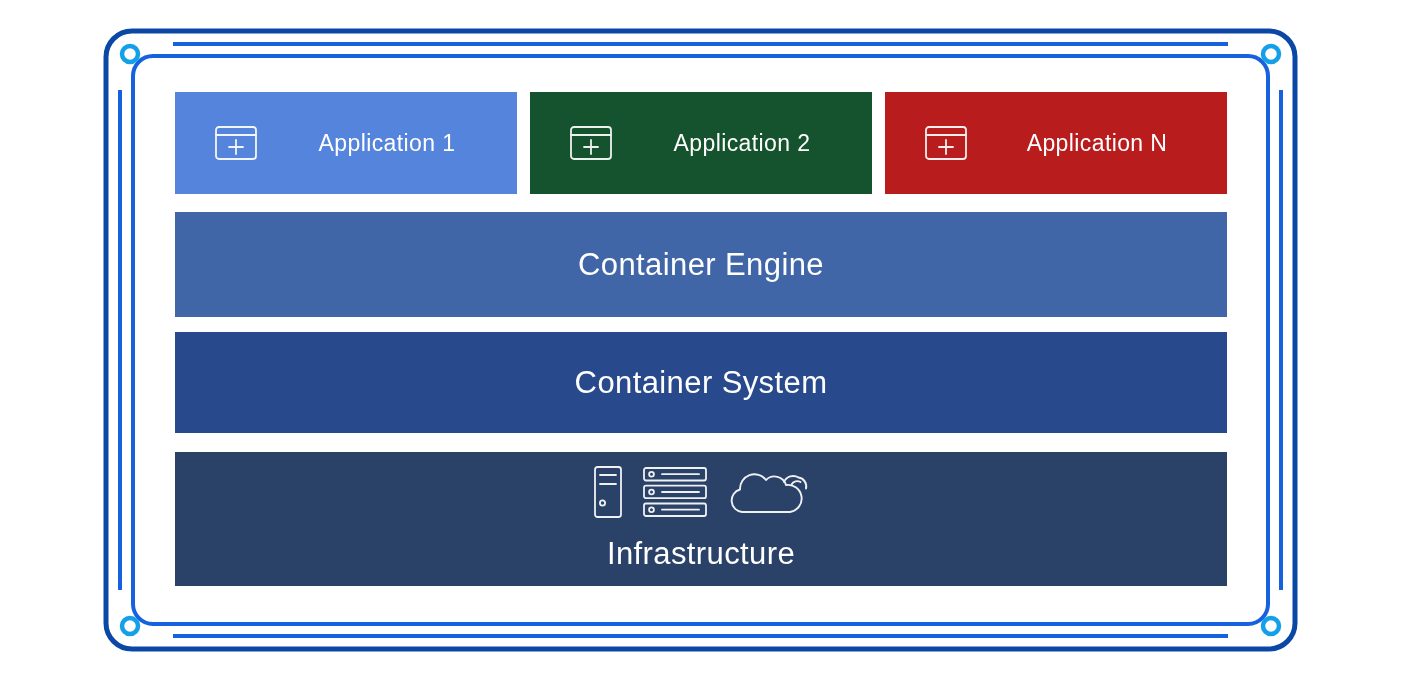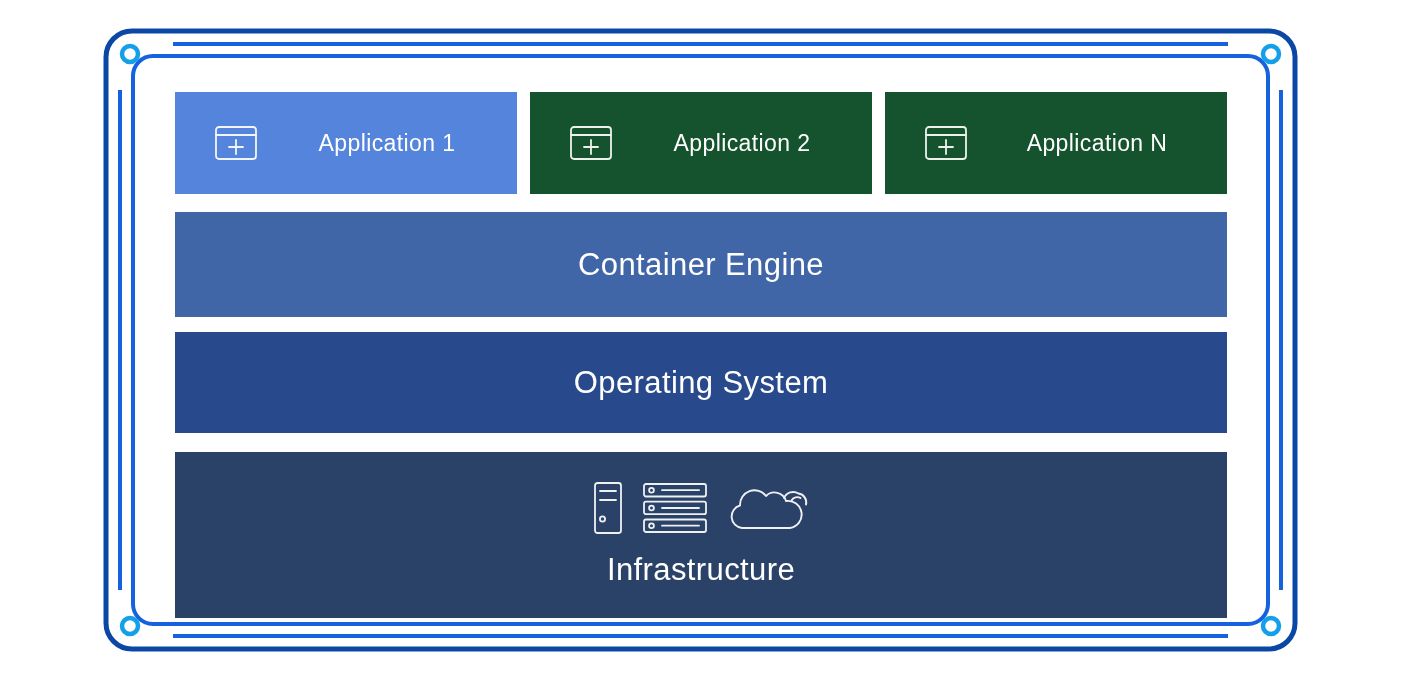--- a/index.html
+++ b/index.html
@@ -25,21 +25,21 @@
     flex:1 1 auto;text-align:center;
     color:#fff;font-size:23px;letter-spacing:.4px;
   }
   .band{
     position:absolute;left:175px;width:1052px;
     display:flex;align-items:center;justify-content:center;
     color:#fff;font-size:31px;letter-spacing:.4px;
   }
   .band-ce{top:212px;height:105px;}
   .band-os{top:332px;height:101px;}
-  .band-infra{top:452px;height:166px;flex-direction:column;justify-content:center;}
+  .band-infra{top:452px;height:134px;flex-direction:column;justify-content:center;}
   .infra-icons{display:flex;align-items:center;gap:21px;margin-bottom:18px;}
   .infra-icons svg{display:block;}
   .icon-svg{display:block;}
 </style>
 </head>
 <body>
 
 <div class="stage">
 
   <svg class="frame" viewBox="0 0 1401 680">
@@ -74,39 +74,39 @@
         <svg class="icon-svg" width="42" height="34" viewBox="0 0 42 34" fill="none" stroke="#ffffff" stroke-width="1.8" stroke-linecap="round" stroke-linejoin="round" opacity="0.92">
           <rect x="1" y="1" width="40" height="32" rx="3"></rect>
           <line x1="1" y1="9" x2="41" y2="9"></line>
           <line x1="21" y1="14" x2="21" y2="28"></line>
           <line x1="14" y1="21" x2="28" y2="21"></line>
         </svg>
       </span>
       <span class="app-label">Application 2</span>
     </div>
 
-    <div class="app-box" style="background: #14532d;">
+    <div class="app-box" style="background: #b91c1c;">
       <span class="app-icon">
         <svg class="icon-svg" width="42" height="34" viewBox="0 0 42 34" fill="none" stroke="#ffffff" stroke-width="1.8" stroke-linecap="round" stroke-linejoin="round" opacity="0.92">
           <rect x="1" y="1" width="40" height="32" rx="3"></rect>
           <line x1="1" y1="9" x2="41" y2="9"></line>
           <line x1="21" y1="14" x2="21" y2="28"></line>
           <line x1="14" y1="21" x2="28" y2="21"></line>
         </svg>
       </span>
       <span class="app-label">Application N</span>
     </div>
   </div>
 
   <div class="band band-ce" style="background: rgb(65, 102, 168);">
     <span>Container Engine</span>
   </div>
 
   <div class="band band-os" style="background: rgb(40, 74, 140);">
-    <span>Operating System</span>
+    <span>Container System</span>
   </div>
 
   <div class="band band-infra" style="background: rgb(42, 65, 104);">
     <div class="infra-icons">
 
       <span>
         <svg class="icon-svg" width="28" height="52" viewBox="0 0 28 52" fill="none" stroke="#ffffff" stroke-width="1.8" stroke-linecap="round" stroke-linejoin="round" opacity="0.92">
           <rect x="1" y="1" width="26" height="50" rx="2.5"></rect>
           <line x1="6" y1="9" x2="22" y2="9"></line>
           <line x1="6" y1="18" x2="22" y2="18"></line>

